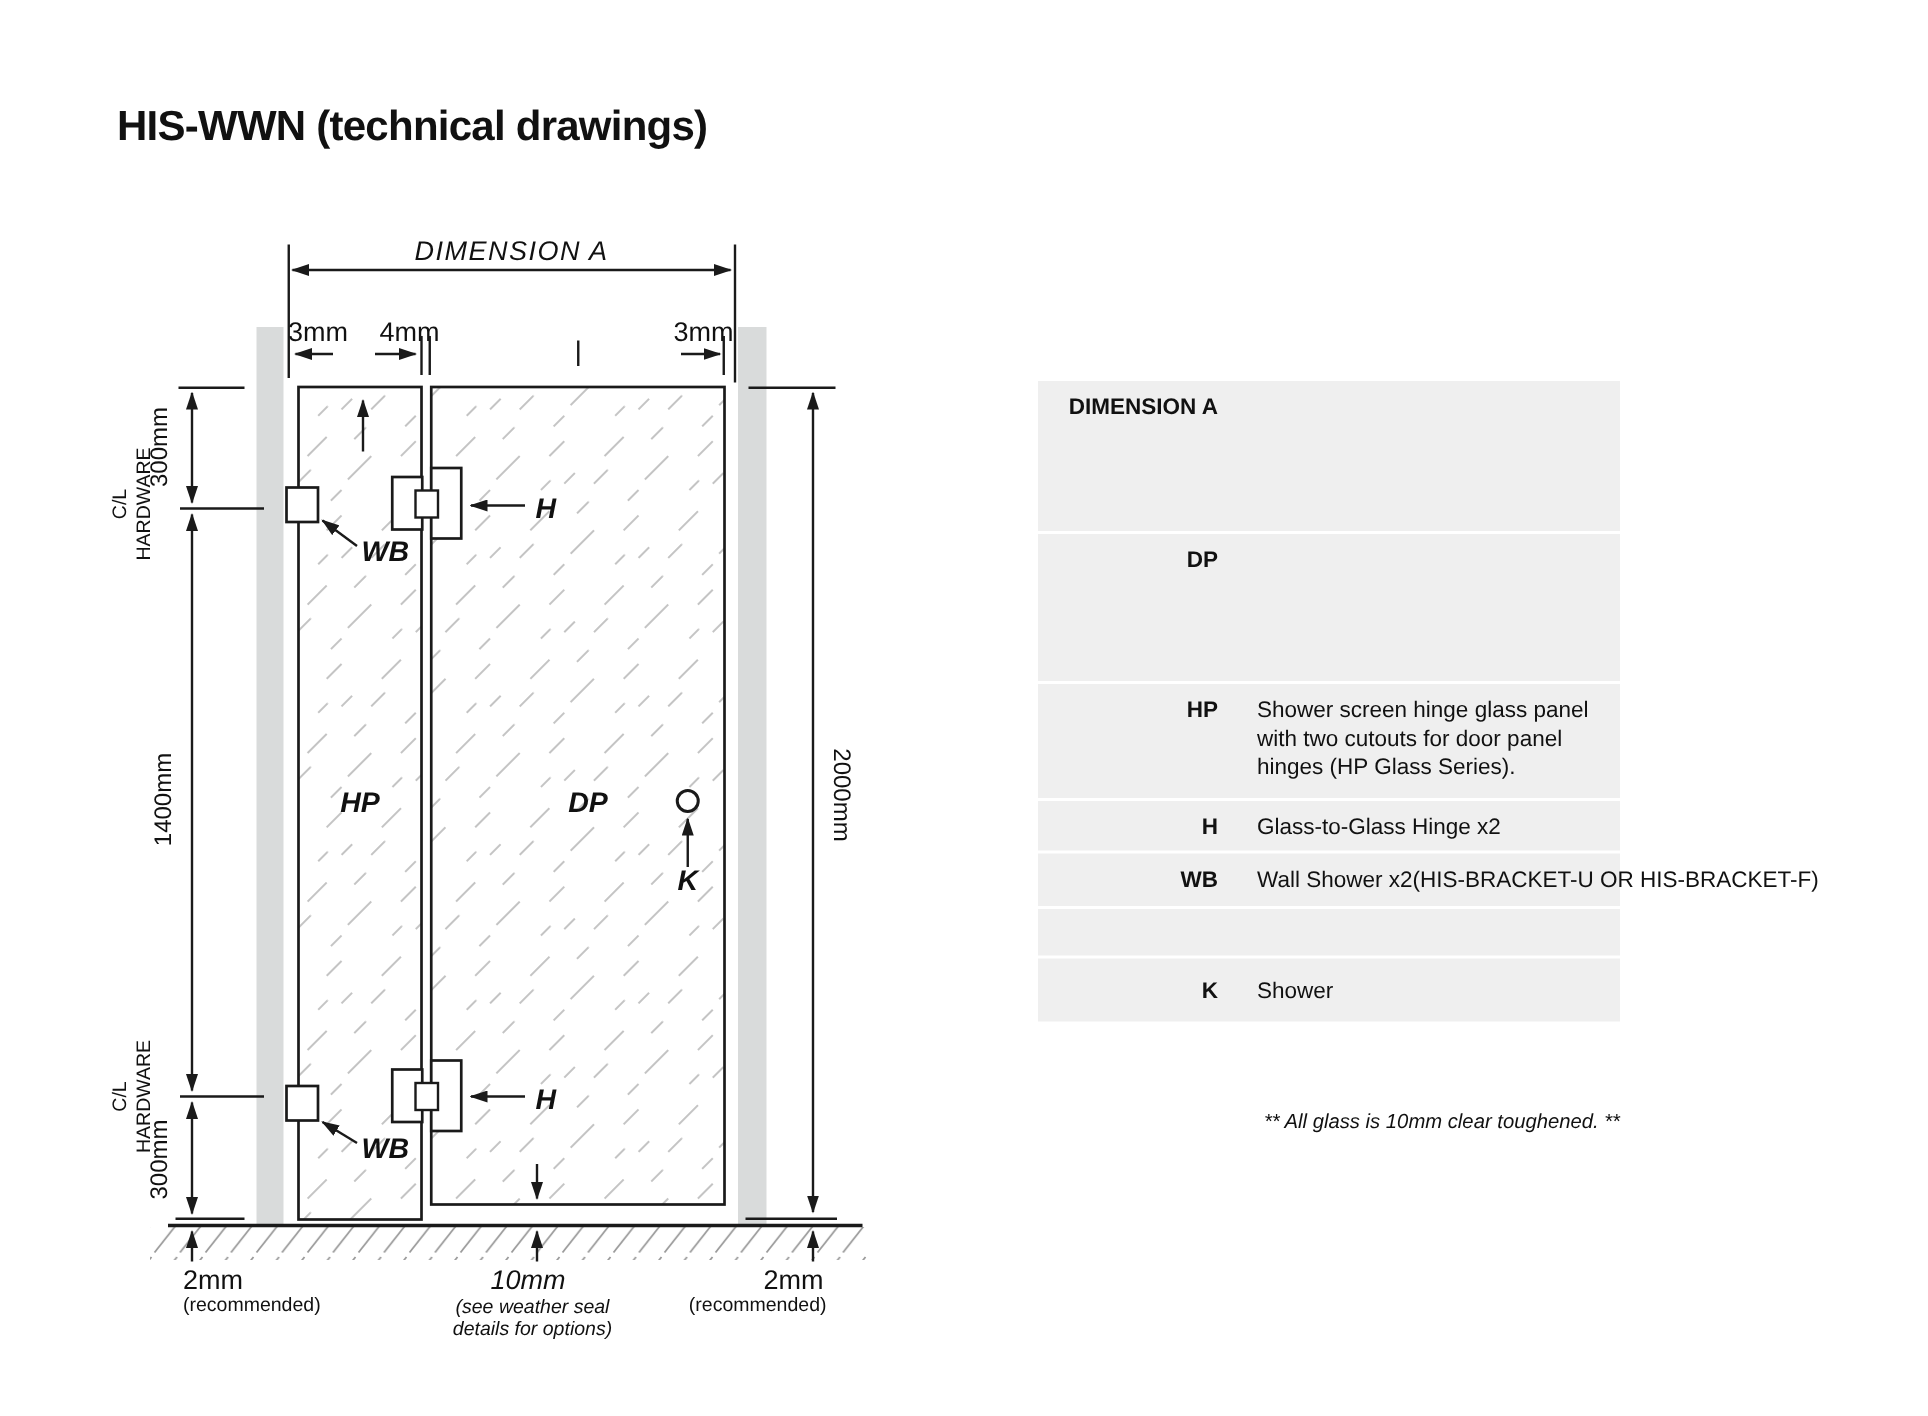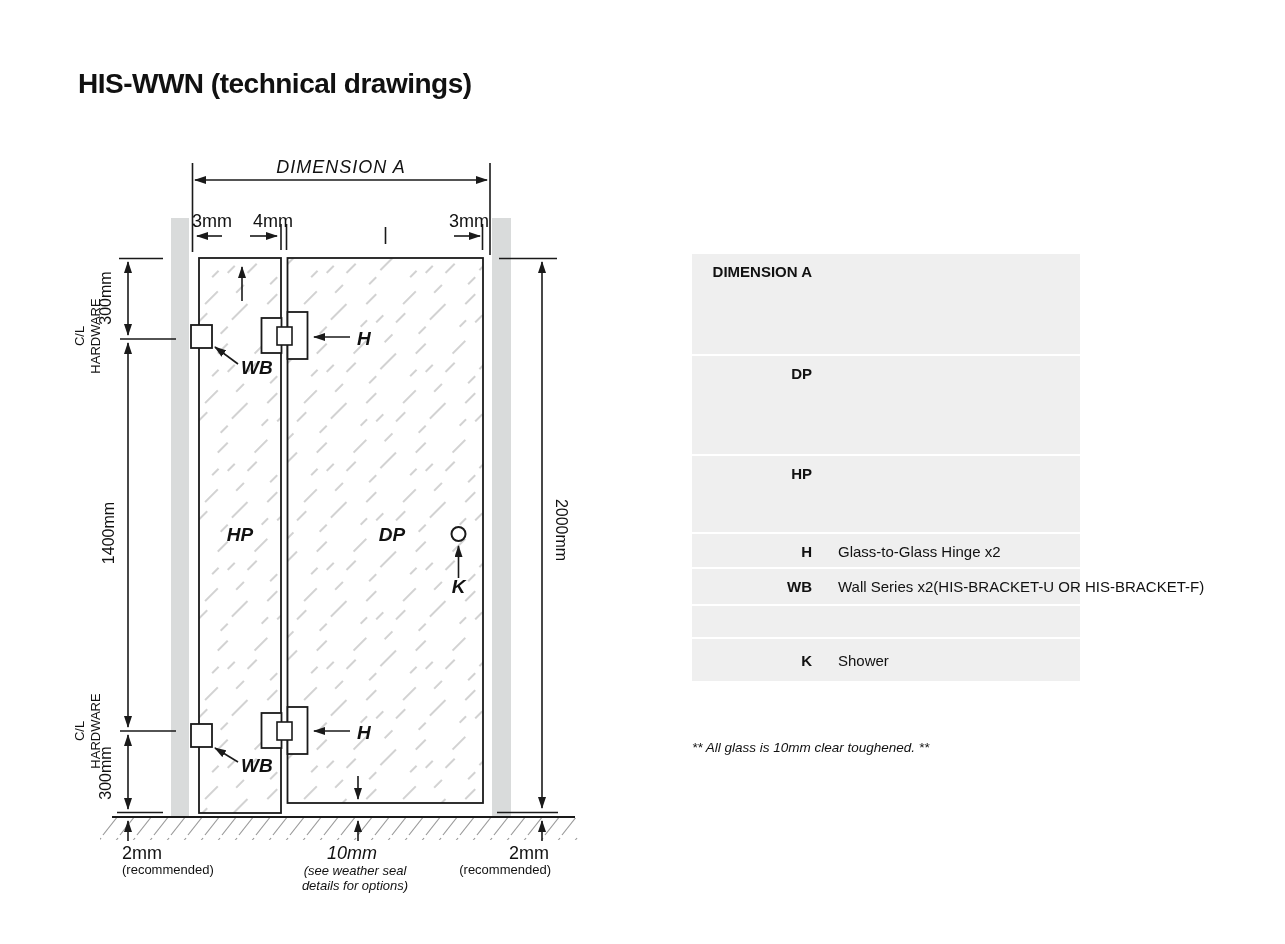--- a/index.html
+++ b/index.html
@@ -43,21 +43,21 @@
   }
   .r1{min-height:102px;}
   .r2{min-height:100px;}
   .r3{min-height:78px;}
   .r4{min-height:35px;}
   .r5{min-height:37px;}
   .r6{min-height:33px;}
   .r7{min-height:44px;padding-top:12px;}
   .nowrap .legend-desc{white-space:nowrap;}
   .legend-footnote{
-    position:absolute;left:692px;top:740px;width:388px;text-align:left;
+    position:absolute;left:692px;top:740px;width:388px;text-align:right;
     font-size:13.5px;font-style:italic;color:#111;
   }
 </style>
 </head>
 <body>
 
 <h1 class="page-title">HIS-WWN (technical drawings)</h1>
 
 <div class="drawing-wrap">
 <svg width="660" height="944" viewBox="0 0 660 944" xmlns="http://www.w3.org/2000/svg">
@@ -187,28 +187,31 @@
 <div class="legend">
 
   <div class="legend-row r1">
     <div class="legend-term">DIMENSION A</div>
   </div>
   <div class="legend-row r2">
     <div class="legend-term">DP</div>
   </div>
   <div class="legend-row r3">
     <div class="legend-term">HP</div>
+    <div class="legend-desc">Shower screen hinge glass panel
+with two cutouts for door panel
+hinges (HP Glass Series).</div>
   </div>
   <div class="legend-row r4">
     <div class="legend-term">H</div>
     <div class="legend-desc">Glass-to-Glass Hinge x2</div>
   </div>
   <div class="legend-row r5 nowrap">
     <div class="legend-term">WB</div>
-    <div class="legend-desc">Wall Series x2(HIS-BRACKET-U OR HIS-BRACKET-F)</div>
+    <div class="legend-desc">Wall Shower x2(HIS-BRACKET-U OR HIS-BRACKET-F)</div>
   </div>
   <div class="legend-row r6">
     <div class="legend-term"></div>
     <div class="legend-desc"></div>
   </div>
   <div class="legend-row r7">
     <div class="legend-term">K</div>
     <div class="legend-desc">Shower</div>
   </div>
 </div>

